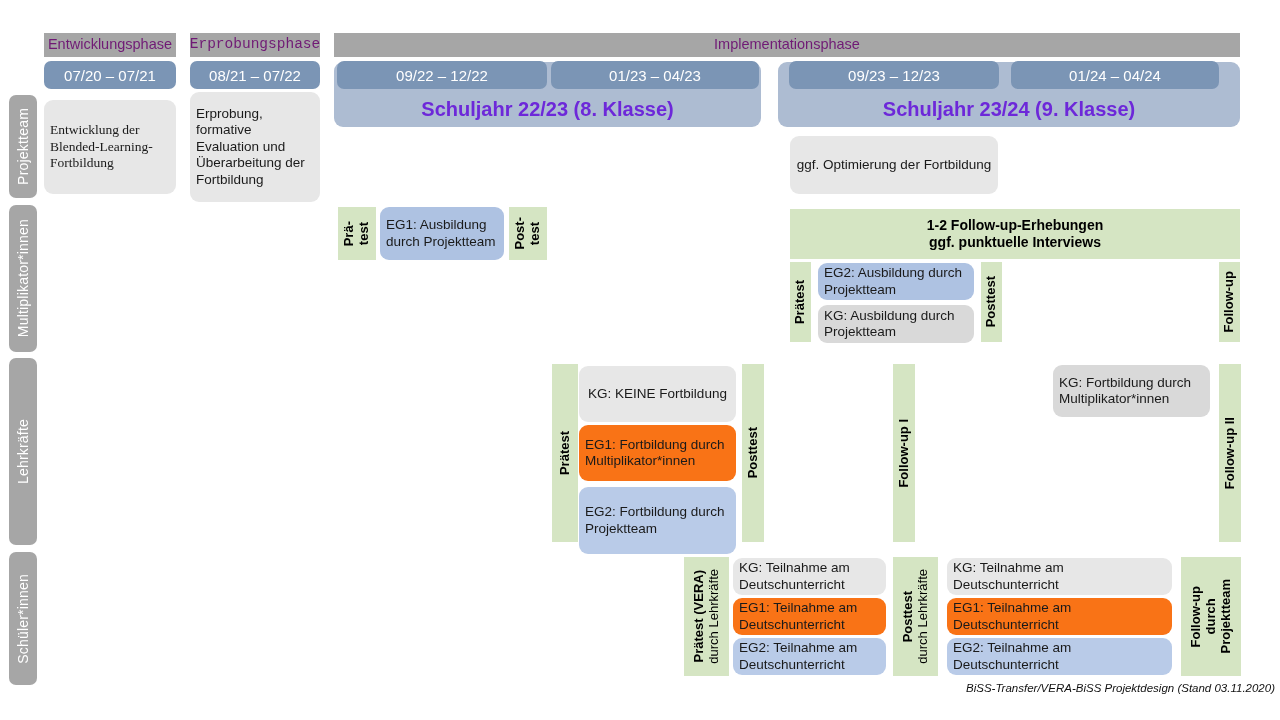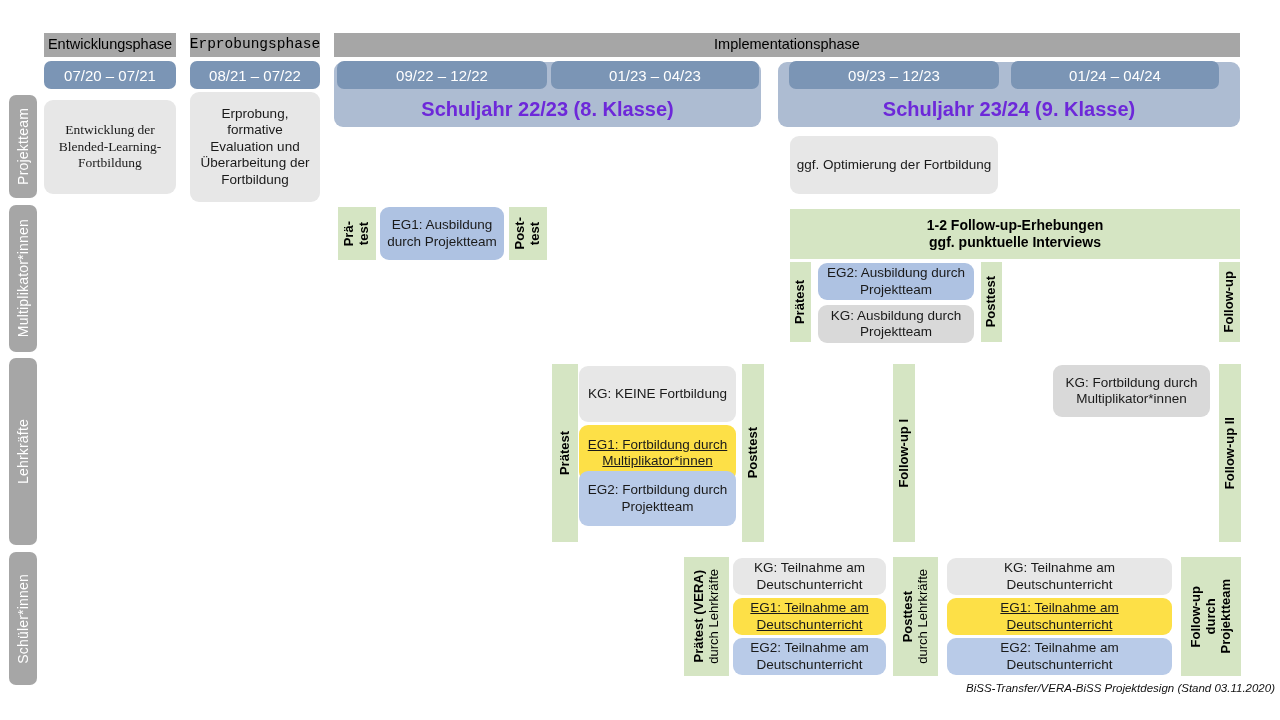--- a/index.html
+++ b/index.html
@@ -17,21 +17,21 @@
     width: 1280px;
     height: 720px;
     overflow: hidden;
     background: #ffffff;
   }
   .abs { position: absolute; box-sizing: border-box; }
 
   
   .phase-head {
     background: #a6a6a6;
-    color: #000000;
+    color: #701a75;
     font-size: 14.5px;
     display: flex;
     align-items: center;
     justify-content: center;
     text-align: right;
     line-height: 1.1;
   }
 
   
   .date-chip {
@@ -74,29 +74,28 @@
     white-space: nowrap;
     letter-spacing: 0.2px;
   }
 
   
   .box {
     border-radius: 9px;
     display: flex;
     align-items: center;
     justify-content: center;
-    text-align: center;
     font-size: 13.5px;
     line-height: 1.22;
     padding: 2px 6px;
     color: #1a1a1a;
   }
   .box-gray   { background: #e7e7e7; }
   .box-gray-d { background: #d9d9d9; }
-  .box-blue-dark { background: #fde047; text-decoration: underline; }
+  .box-blue-dark { background: #f97316; }
   .box-blue-mid  { background: #aec2e2; }
   .box-blue-lite { background: #b9cbe8; }
 
   
   .green {
     background: #d5e5c3;
     display: flex;
     align-items: center;
     justify-content: center;
     font-size: 13px;
@@ -243,21 +242,21 @@
   <div class="abs green" style="left:552px; top:364px; width:26px; height:178px;">
     <span class="vtext">Prätest</span>
   </div>
 
   <div class="abs box box-gray" style="left:579px; top:366px; width:157px; height:56px;">
     <span>KG:  KEINE Fortbildung</span>
   </div>
   <div class="abs box box-blue-dark" style="left:579px; top:425px; width:157px; height:56px;">
     <span>EG1: Fortbildung durch Multiplikator*innen</span>
   </div>
-  <div class="abs box box-blue-lite" style="left:579px; top:471px; width:157px; height:55px;">
+  <div class="abs box box-blue-lite" style="left:579px; top:487px; width:157px; height:67px;">
     <span>EG2: Fortbildung durch Projektteam</span>
   </div>
 
   <div class="abs green" style="left:742px; top:364px; width:22px; height:178px;">
     <span class="vtext">Posttest</span>
   </div>
 
   <div class="abs green" style="left:893px; top:364px; width:22px; height:178px;">
     <span class="vtext">Follow-up I</span>
   </div>

